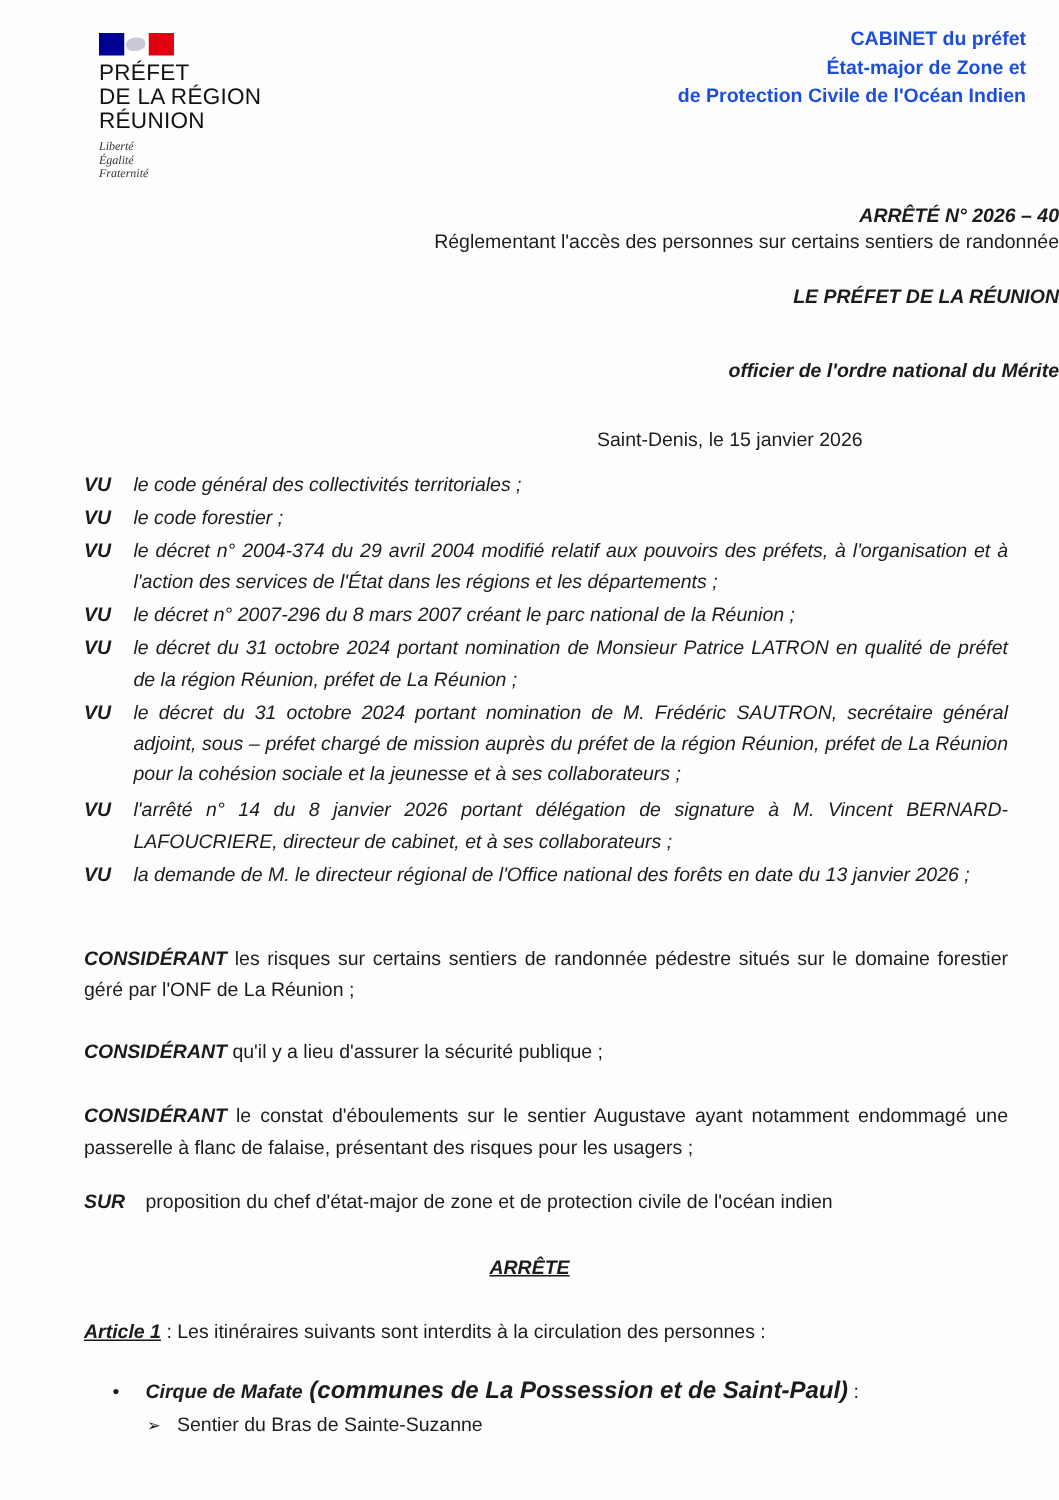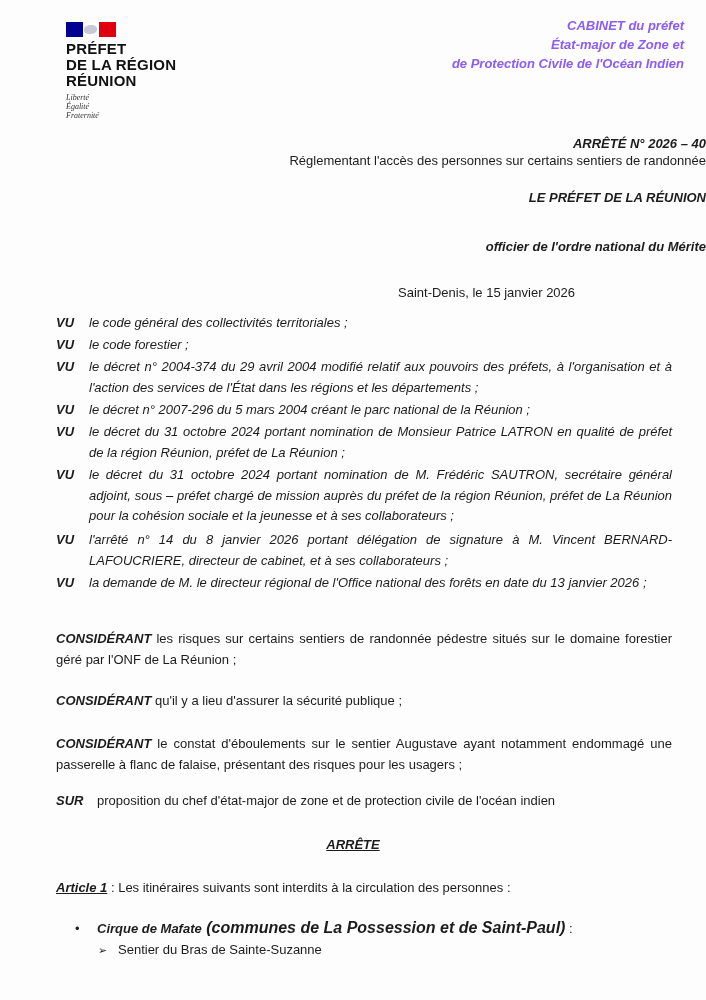--- a/index.html
+++ b/index.html
@@ -9,24 +9,24 @@
   }
   .page { position: absolute; left: 0; top: 0; width: 706px; height: 1000px; background: #fdfdfd; }
 
   
   .logo { position: absolute; left: 66px; top: 22px; }
   .flag { display: flex; width: 50px; height: 15px; }
   .flag .b { flex: 1; background: #000091; }
   .flag .w { flex: 1; background: #ffffff; position: relative; }
   .flag .r { flex: 1; background: #e1000f; }
   .flag .w::after { content: ""; position: absolute; left: 1px; top: 3px; width: 13px; height: 9px; background: #c9c9d6; border-radius: 50% 40% 50% 40%; }
-  .logo .title { margin-top: 4px; font-weight: bold; font-size: 15px; line-height: 16px; letter-spacing: 0.2px; color: #111; }
+  .logo .title { margin-top: 4px; font-weight: normal; font-size: 15px; line-height: 16px; letter-spacing: 0.2px; color: #111; }
   .logo .motto { margin-top: 4px; font-family: "Liberation Serif", serif; font-style: italic; font-size: 8px; line-height: 9px; color: #333; }
 
-  .cabinet { position: absolute; right: 22px; top: 16px; text-align: right; font-style: italic; font-size: 13px; line-height: 19px; color: #8b5cf6; }
+  .cabinet { position: absolute; right: 22px; top: 16px; text-align: right; font-size: 13px; line-height: 19px; color: #1d4ed8; }
   .cabinet .l1 { font-weight: bold; }
 
   .center { position: absolute; left: 0; width: 706px; text-align: right; font-size: 13px; }
   .arrete-num { top: 136px; font-weight: bold; font-style: italic; }
   .arrete-sub { top: 153px; }
   .prefet { top: 190px; font-weight: bold; font-style: italic; }
   .chev { top: 214px; font-weight: bold; font-style: italic; }
   .offi { top: 239px; font-weight: bold; font-style: italic; }
 
   .date { position: absolute; left: 398px; top: 285px; font-size: 13px; }
@@ -98,21 +98,21 @@
   <div class="vu" style="top:335px;">
     <span class="kw">VU</span>
     <div class="tx">le code forestier ;</div>
   </div>
   <div class="vu" style="top:357px;">
     <span class="kw">VU</span>
     <div class="tx">le décret n° 2004-374 du 29 avril 2004 modifié relatif aux pouvoirs des préfets, à l'organisation et à l'action des services de l'État dans les régions et les départements ;</div>
   </div>
   <div class="vu" style="top:400px;">
     <span class="kw">VU</span>
-    <div class="tx">le décret n° 2007-296 du 5 mars 2004 créant le parc national de la Réunion ;</div>
+    <div class="tx">le décret n° 2007-296 du 8 mars 2007 créant le parc national de la Réunion ;</div>
   </div>
   <div class="vu" style="top:422px;">
     <span class="kw">VU</span>
     <div class="tx">le décret du 31 octobre 2024 portant nomination de Monsieur Patrice LATRON en qualité de préfet de la région Réunion, préfet de La Réunion ;</div>
   </div>
   <div class="vu" style="top:465px;">
     <span class="kw">VU</span>
     <div class="tx">le décret du 31 octobre 2024 portant nomination de M. Frédéric SAUTRON, secrétaire général adjoint, sous – préfet chargé de mission auprès du préfet de la région Réunion, préfet de La Réunion pour la cohésion sociale et la jeunesse et à ses collaborateurs ;</div>
   </div>
   <div class="vu" style="top:530px;">

